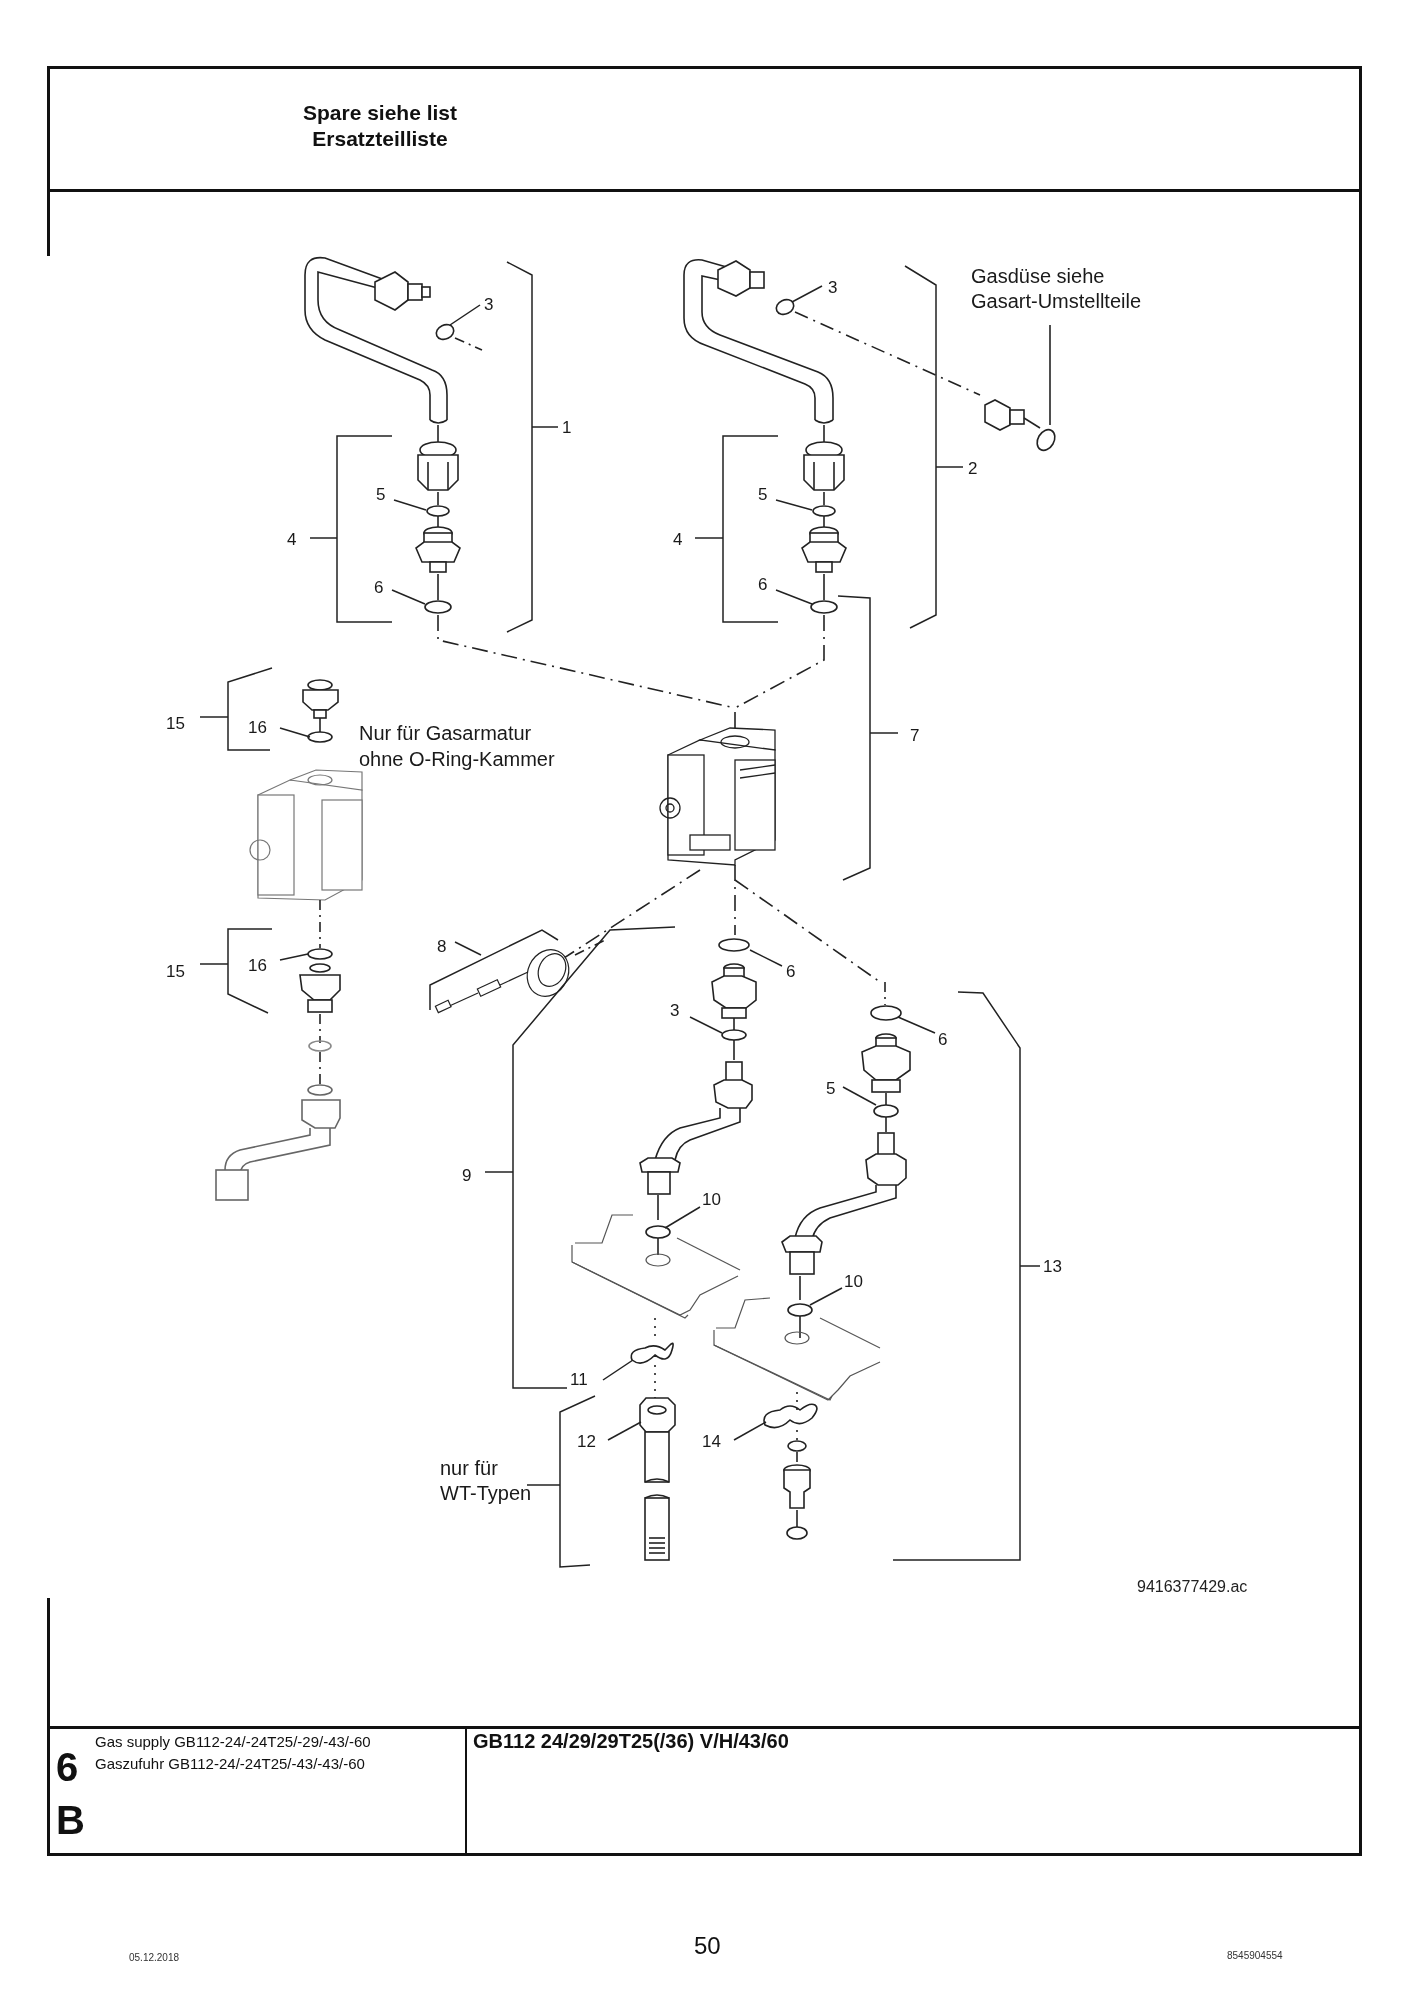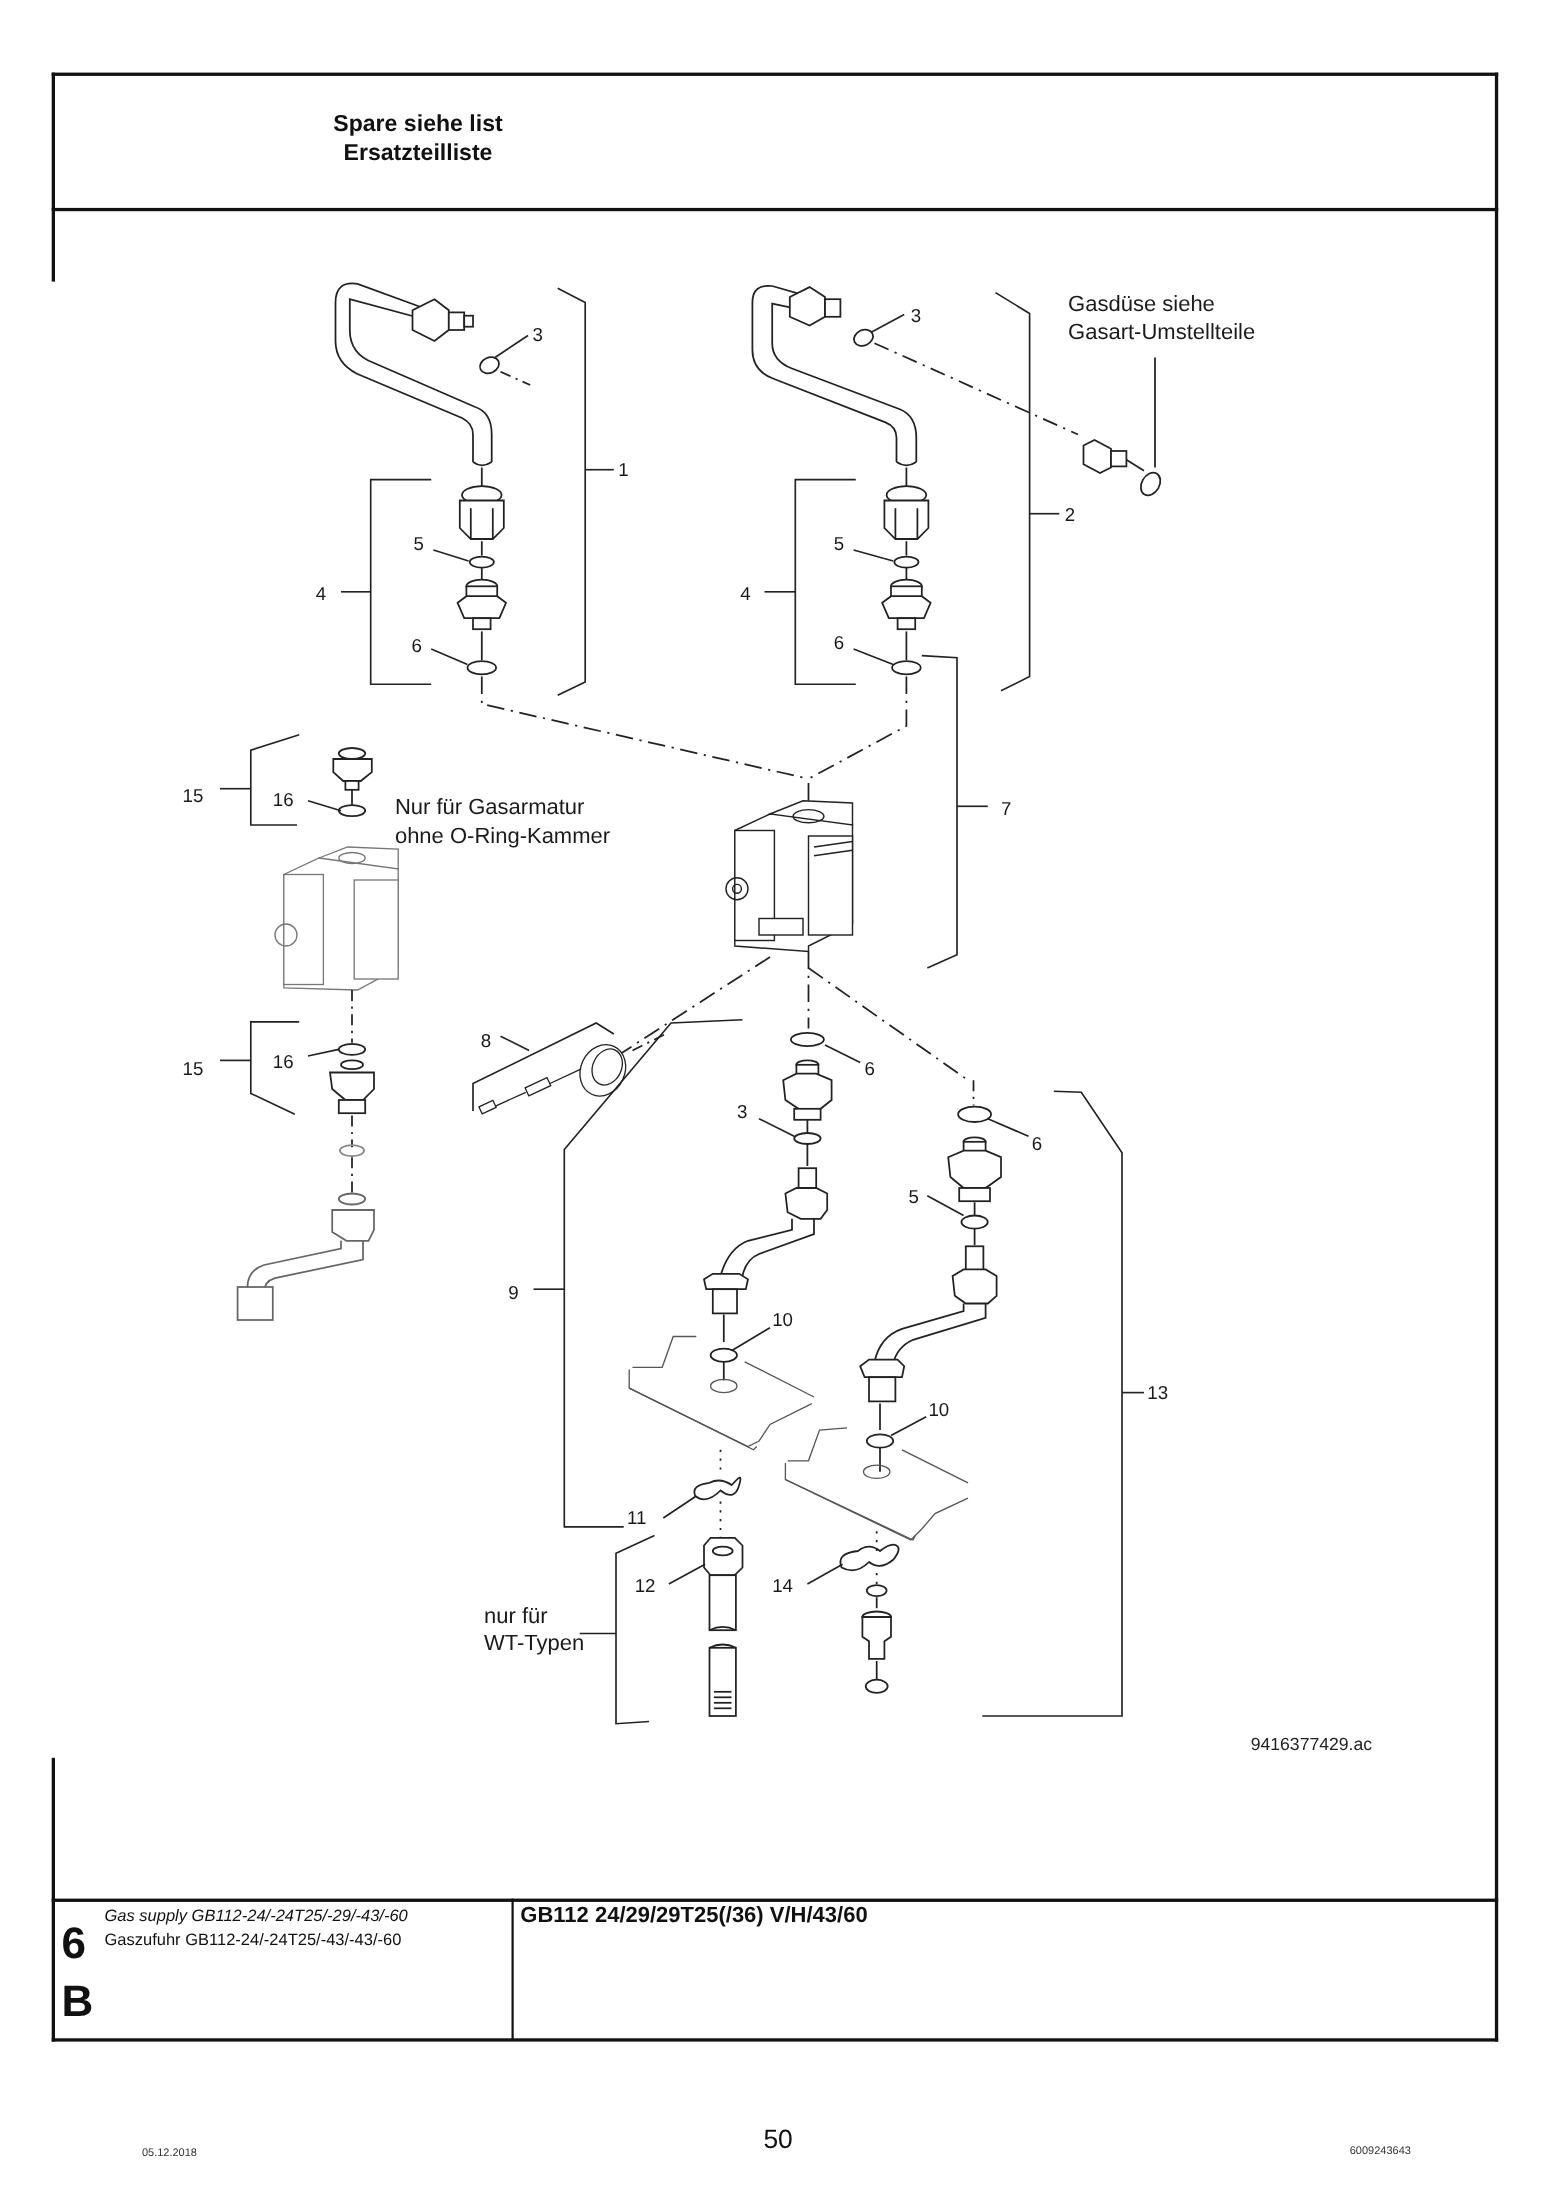--- a/index.html
+++ b/index.html
@@ -352,19 +352,19 @@
     <text x="359" y="766">ohne O-Ring-Kammer</text>
     <text x="440" y="1475">nur für</text>
     <text x="440" y="1500">WT-Typen</text>
   </g>
 </svg>
 
 <div class="fig-id">9416377429.ac</div>
 
 <div class="sec-num" style="left:56px;top:1747px;">6</div>
 <div class="sec-num" style="left:56px;top:1800px;">B</div>
-<div class="sec-text" style="top:1733px;font-style:italic;">Gas supply GB112-24/-24T25/-29/-43/-60</div>
+<div class="sec-text" style="top:1733px;">Gas supply GB112-24/-24T25/-29/-43/-60</div>
 <div class="sec-text" style="top:1755px;">Gaszufuhr GB112-24/-24T25/-43/-43/-60</div>
 <div class="model">GB112 24/29/29T25(/36) V/H/43/60</div>
 
 <div class="foot-small" style="left:129px;top:1952px;">05.12.2018</div>
 <div class="page-num">50</div>
-<div class="foot-small" style="left:1227px;top:1950px;">6009243643</div>
+<div class="foot-small" style="left:1227px;top:1950px;">8545904554</div>
 
 </body></html>

